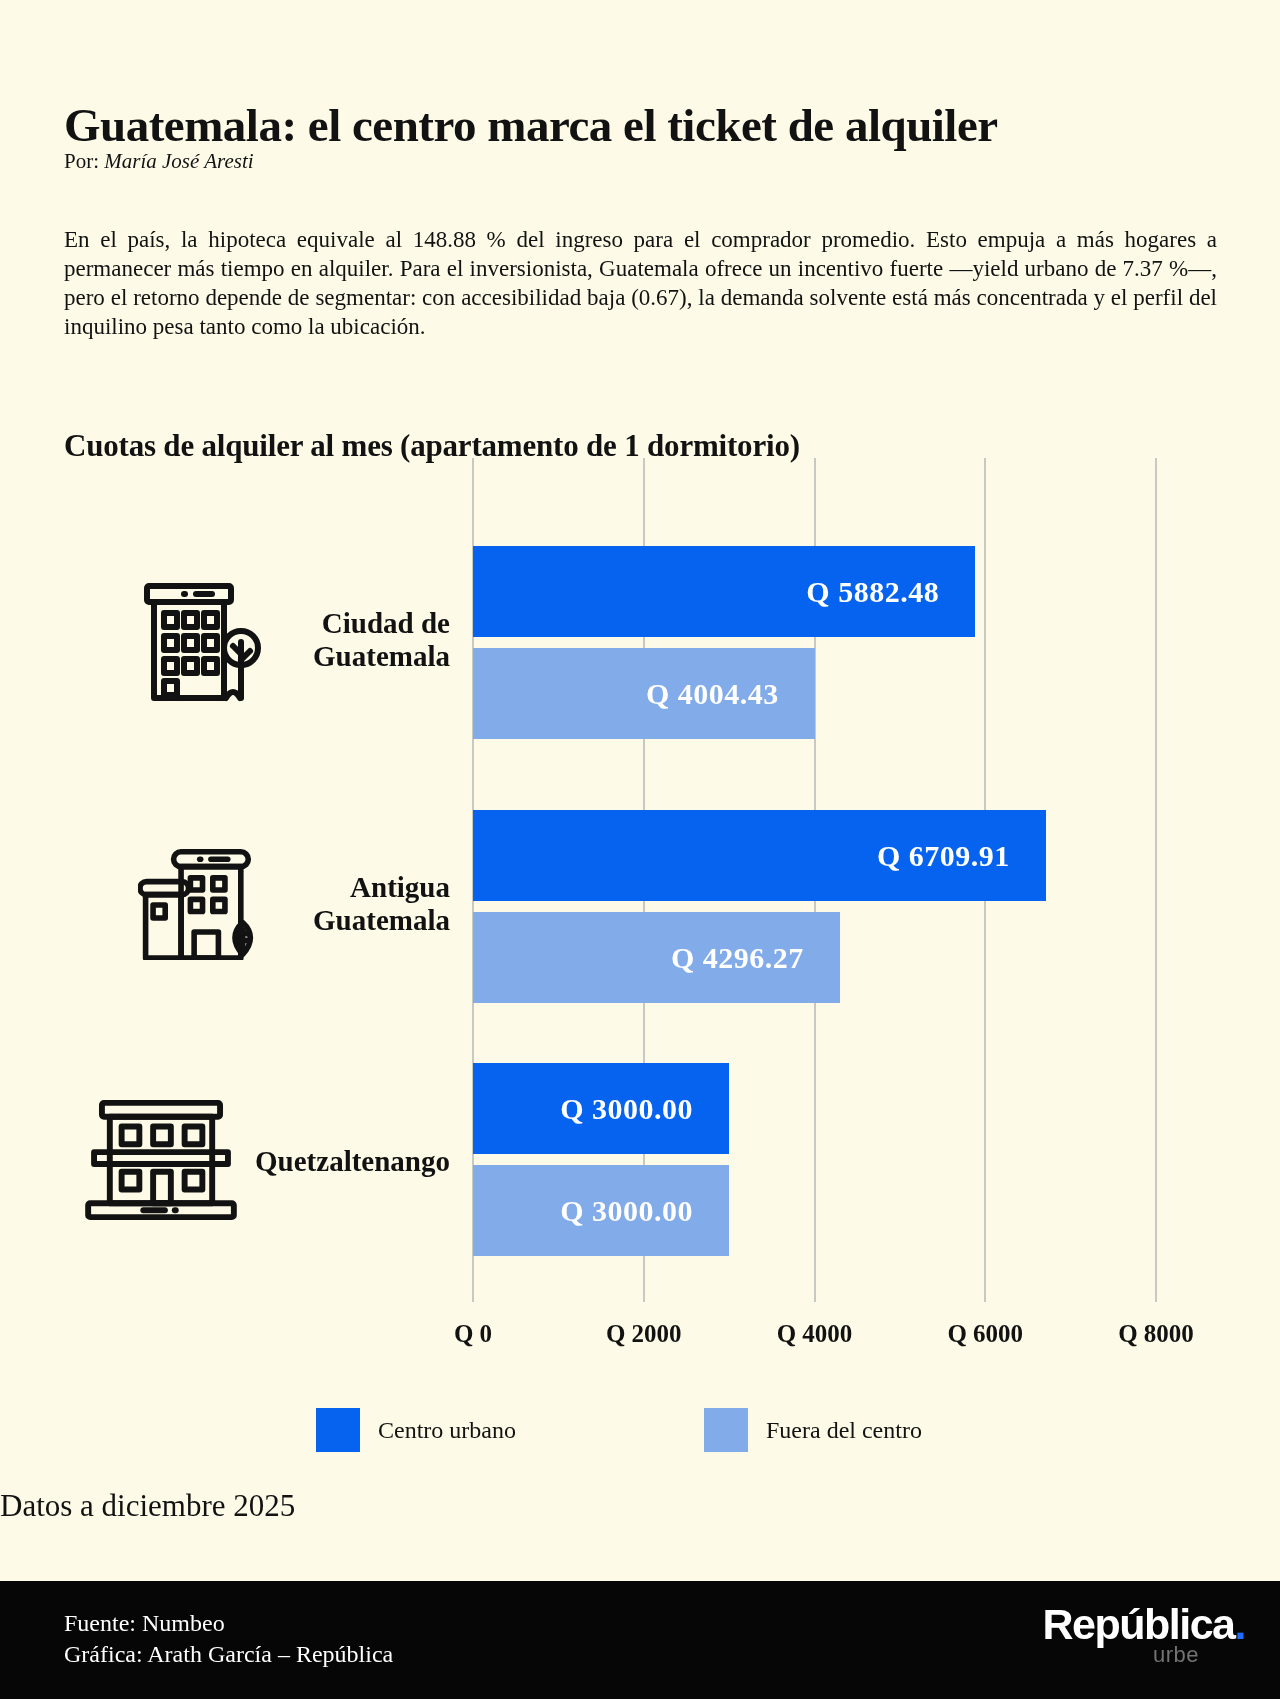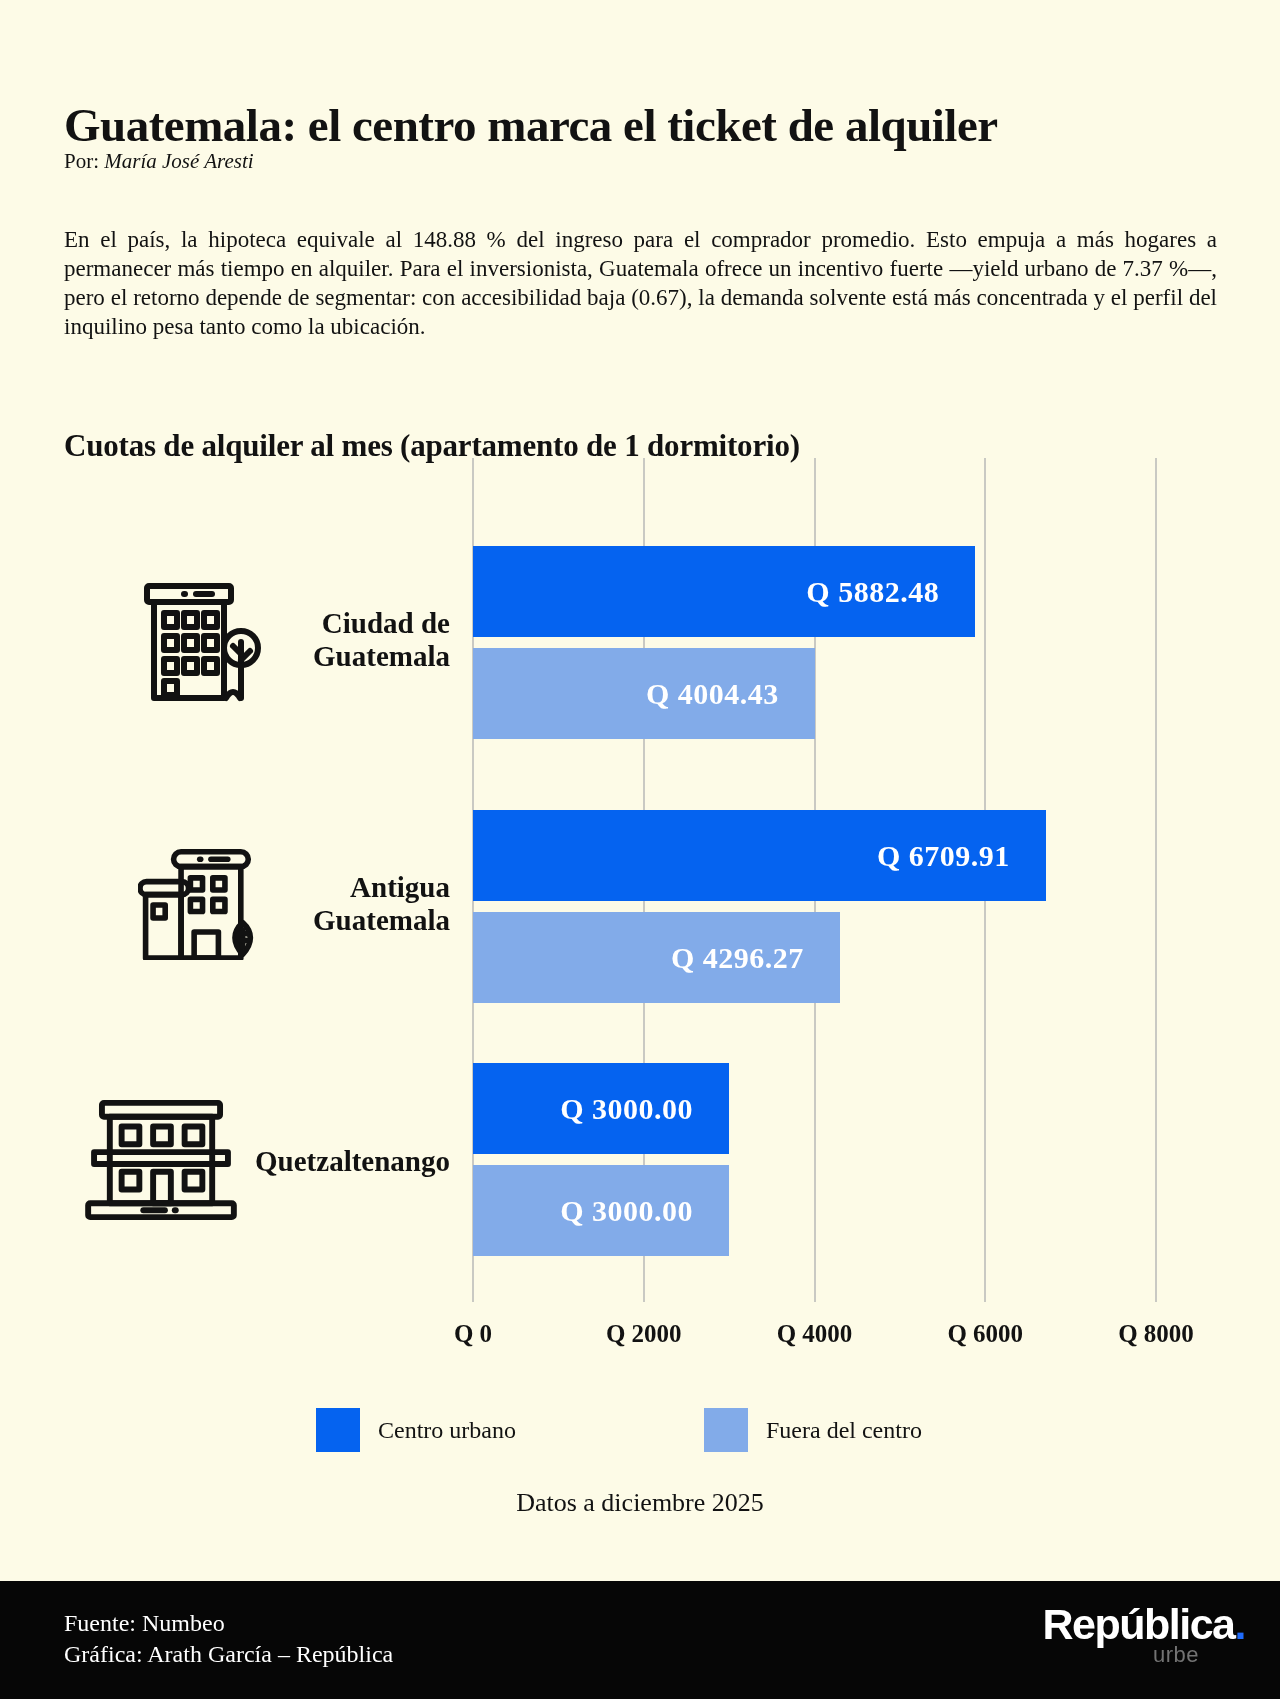--- a/index.html
+++ b/index.html
@@ -54,21 +54,21 @@
   .x-tick{
     position:absolute;top:8px;transform:translateX(-50%);
     font-size:25px;font-weight:700;white-space:nowrap;
   }
   
   .legend-item{position:absolute;top:1408px;display:flex;align-items:center;height:44px;}
   .legend-item .swatch{width:44px;height:44px;margin-right:18px;}
   .legend-item .legend-label{font-size:24px;}
   .note{
     position:absolute;left:0;top:1488px;width:100%;
-    text-align:center;font-size:26px;
+    font-size:31px;
   }
   
   .footer{
     position:absolute;left:0;top:1581px;width:100%;height:118px;
     background:#060606;color:#FFFFFF;
   }
   .footer-credits{
     position:absolute;left:64px;top:27px;
     font-size:24px;line-height:31px;
   }

